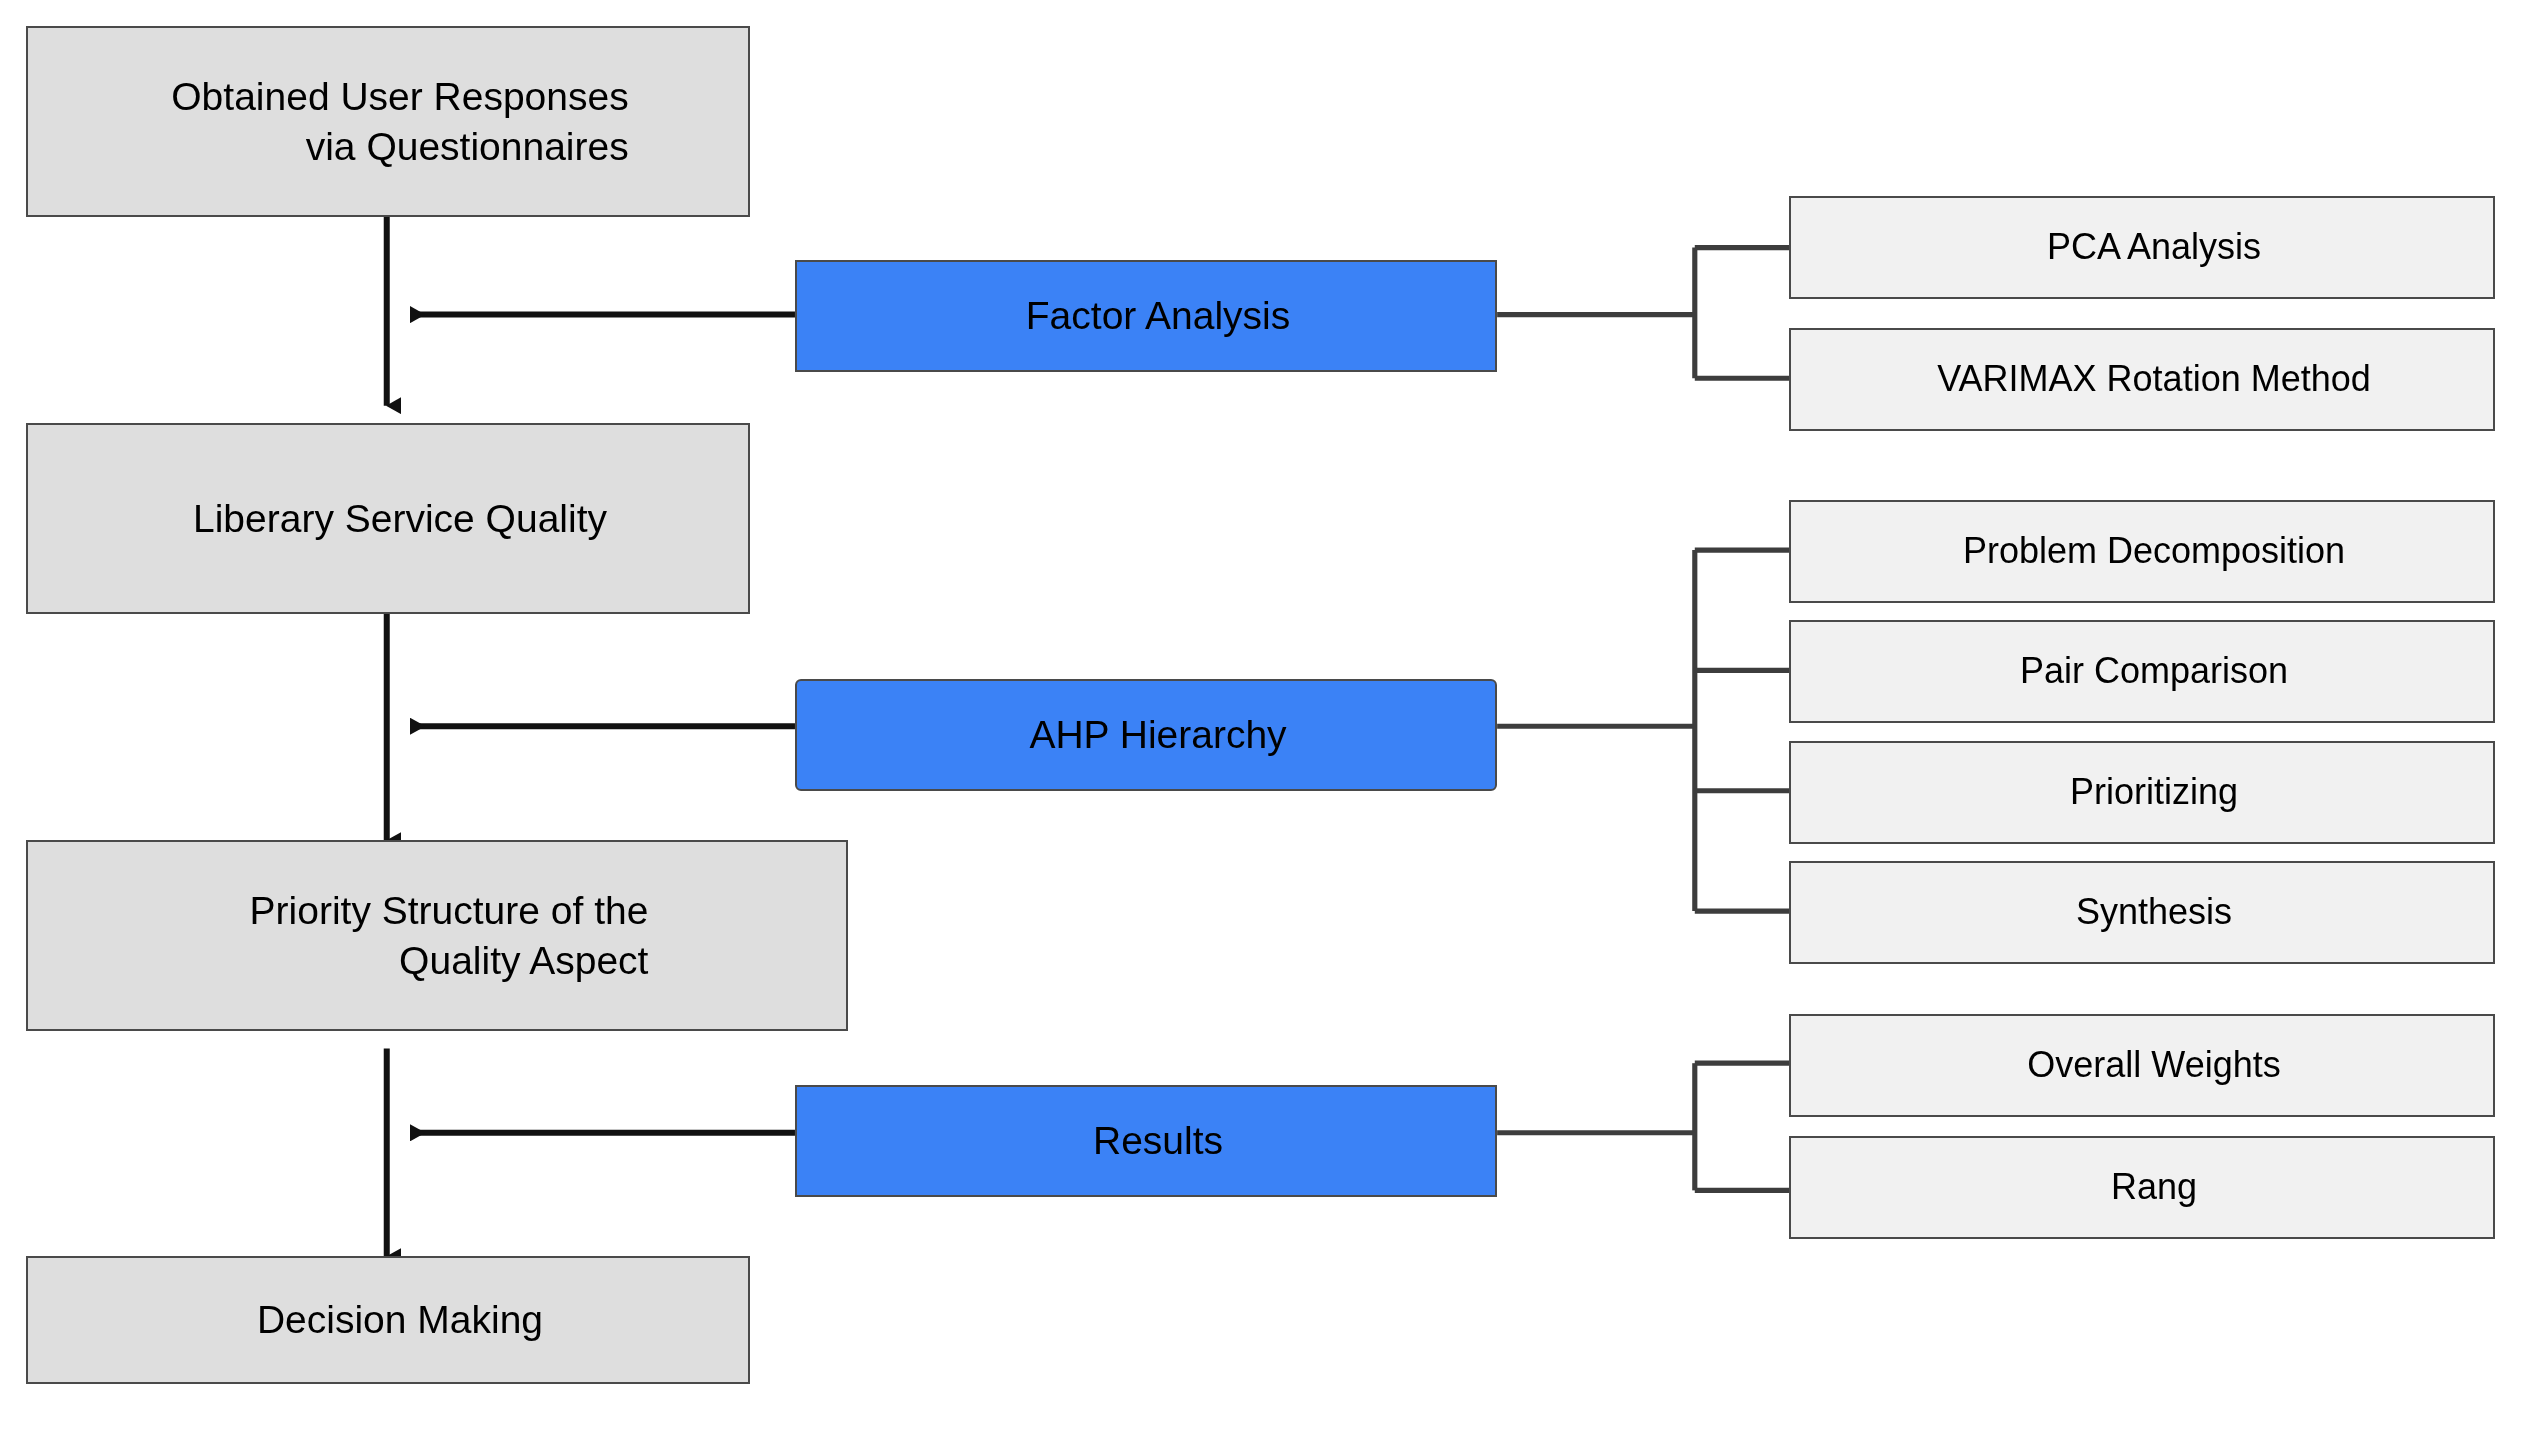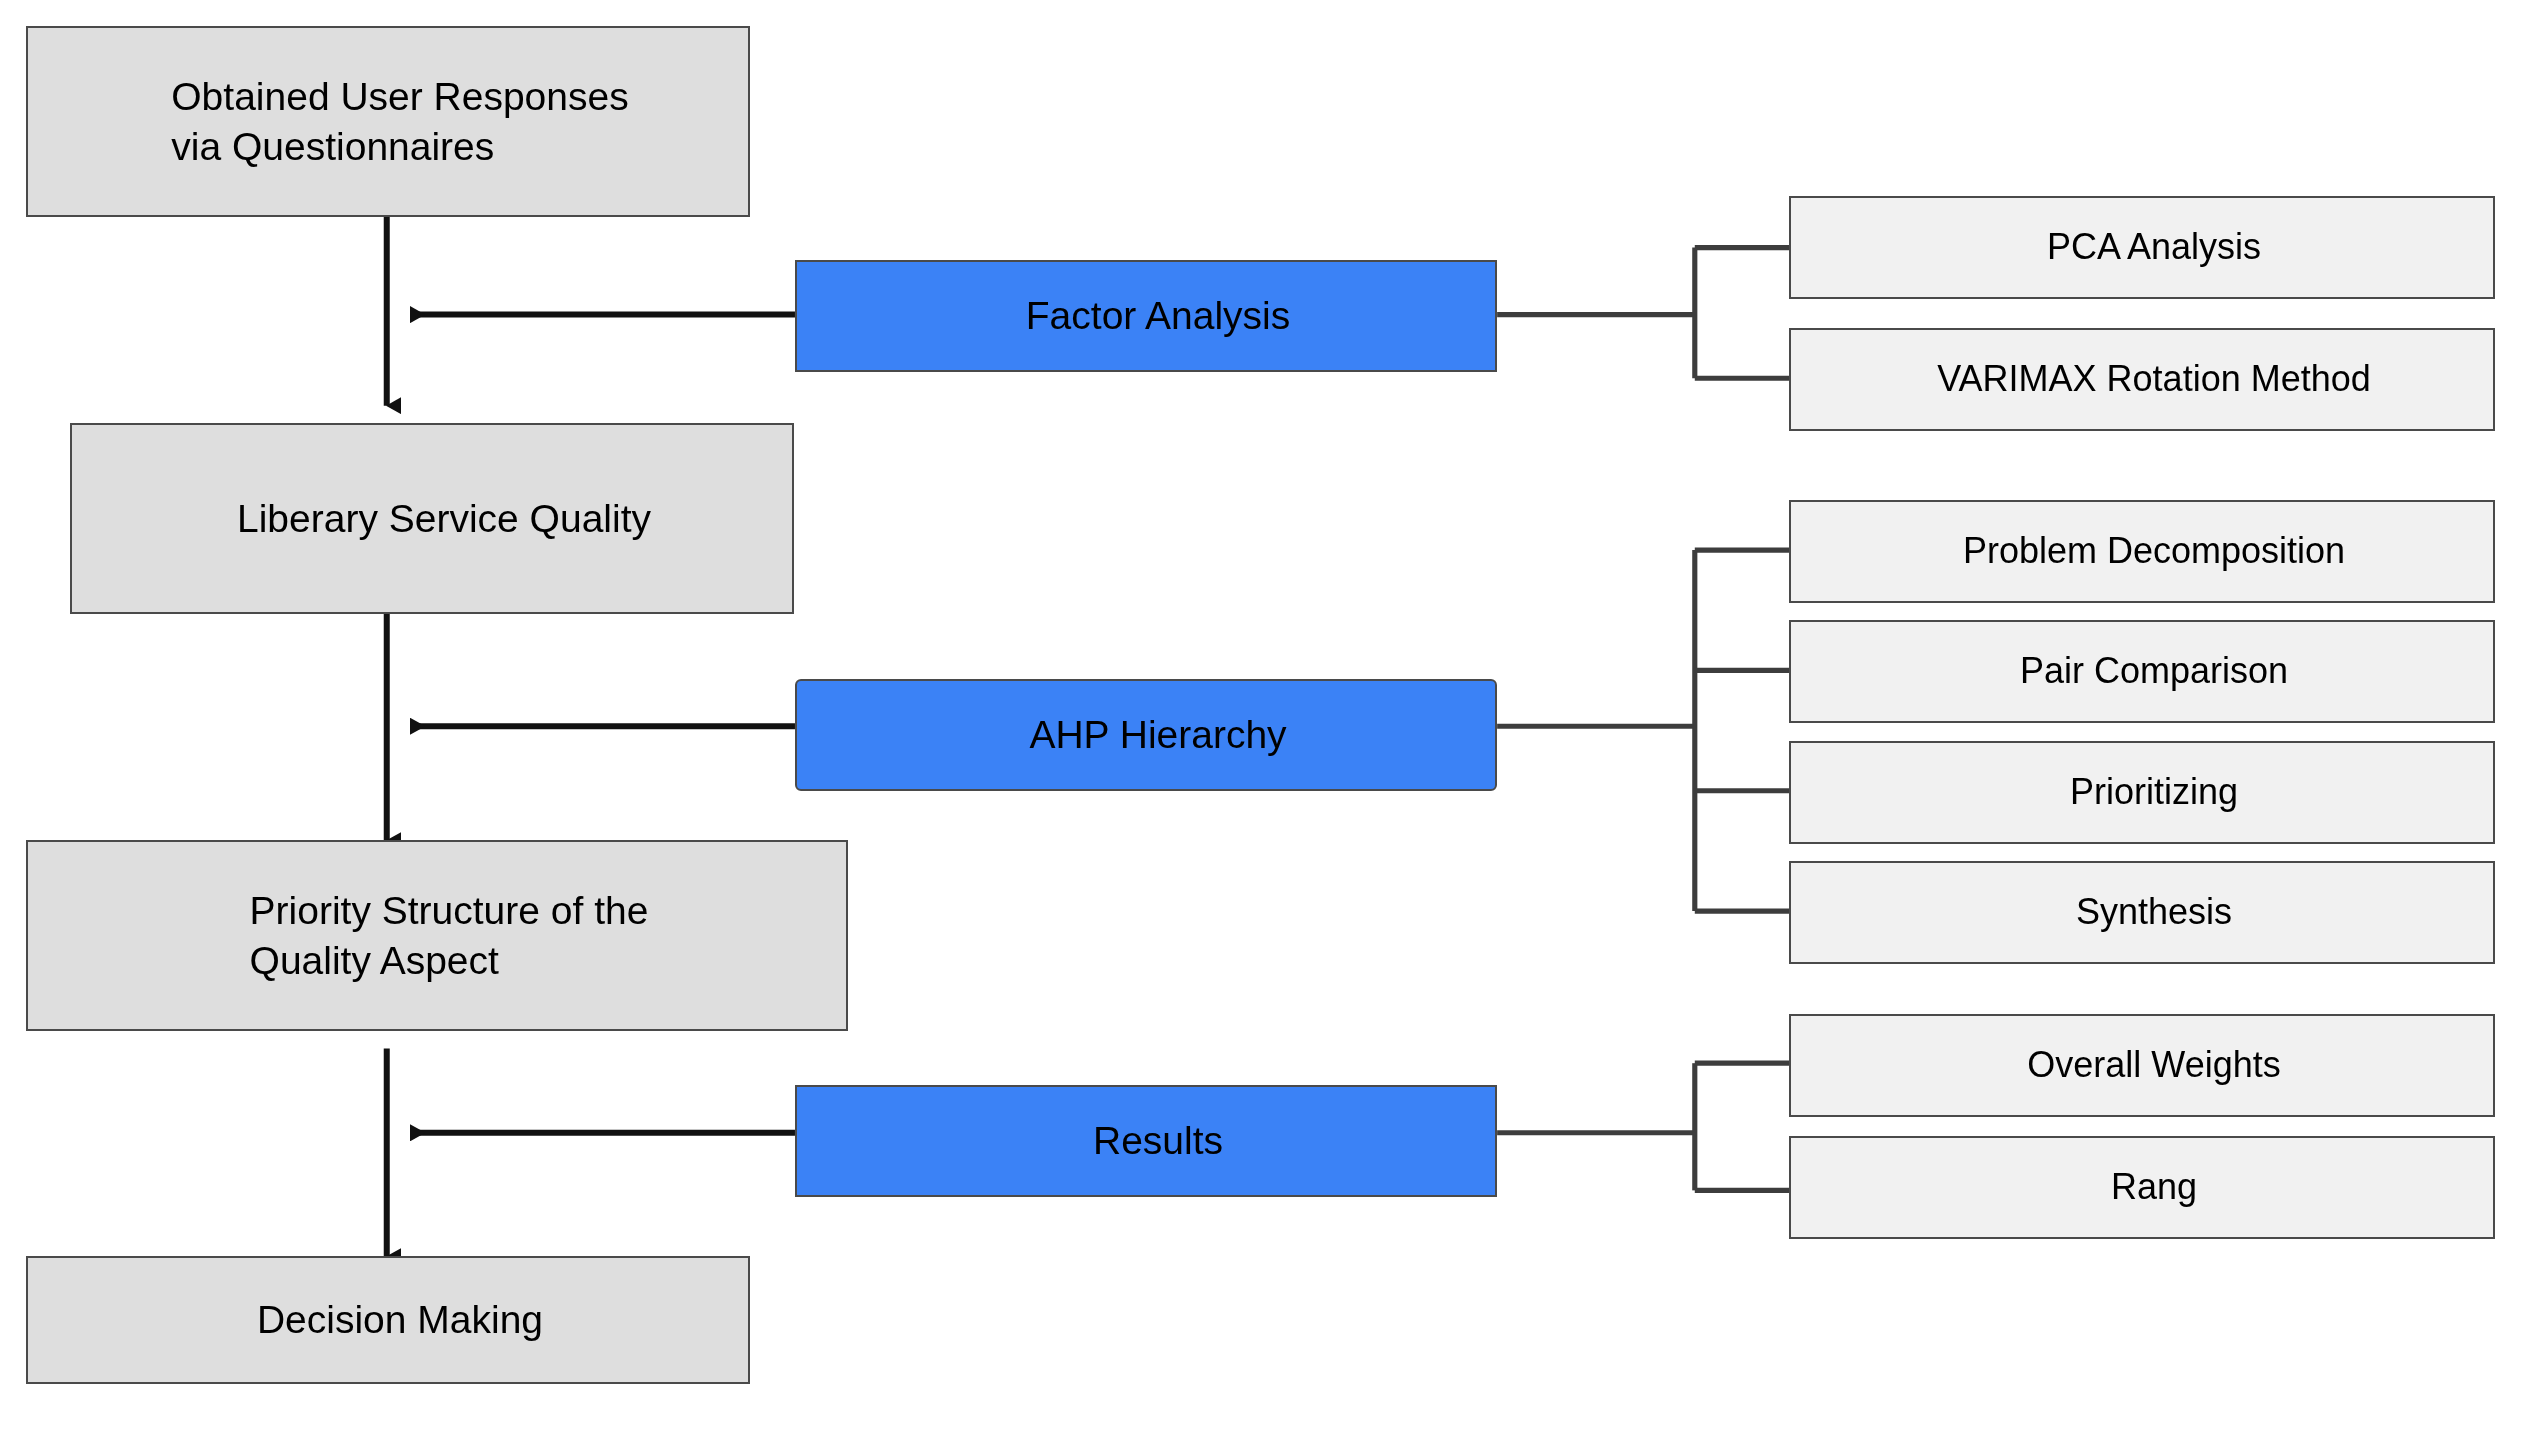--- a/index.html
+++ b/index.html
@@ -22,21 +22,21 @@
     width: 2525px;
     height: 1456px;
     display: block;
   }
   .node-box {
     position: absolute;
     box-sizing: border-box;
     display: flex;
     align-items: center;
     justify-content: center;
-    text-align: left;
+    text-align: right;
     line-height: 1.28;
     color: #000000;
     user-select: none;
     padding-left: 24px;
   }
   .node-main {
     background: #dedede;
     border: 2.6px solid #4a4a4a;
     font-size: 39px;
   }
@@ -105,21 +105,21 @@
       <line x1="1972" y1="1237" x2="2082" y2="1237"></line>
       <line x1="1972" y1="1385" x2="2082" y2="1385"></line>
     </g>
   </svg>
 
   <div class="node-box node-main" style="left:26px;  top:26px;   width:724px;  height:191px;">
     <span class="node-label">Obtained User Responses
 via Questionnaires</span>
   </div>
 
-  <div class="node-box node-main" style="left:26px;  top:423px;  width:724px;  height:191px;margin-left:44px;">
+  <div class="node-box node-main" style="left:26px;  top:423px;  width:724px;  height:191px;">
     <span class="node-label">Liberary Service Quality</span>
   </div>
 
   <div class="node-box node-main" style="left:26px;  top:840px;  width:822px;  height:191px;">
     <span class="node-label">Priority Structure of the
 Quality Aspect</span>
   </div>
 
   <div class="node-box node-main" style="left:26px;  top:1256px; width:724px;  height:128px;">
     <span class="node-label">Decision Making</span>

